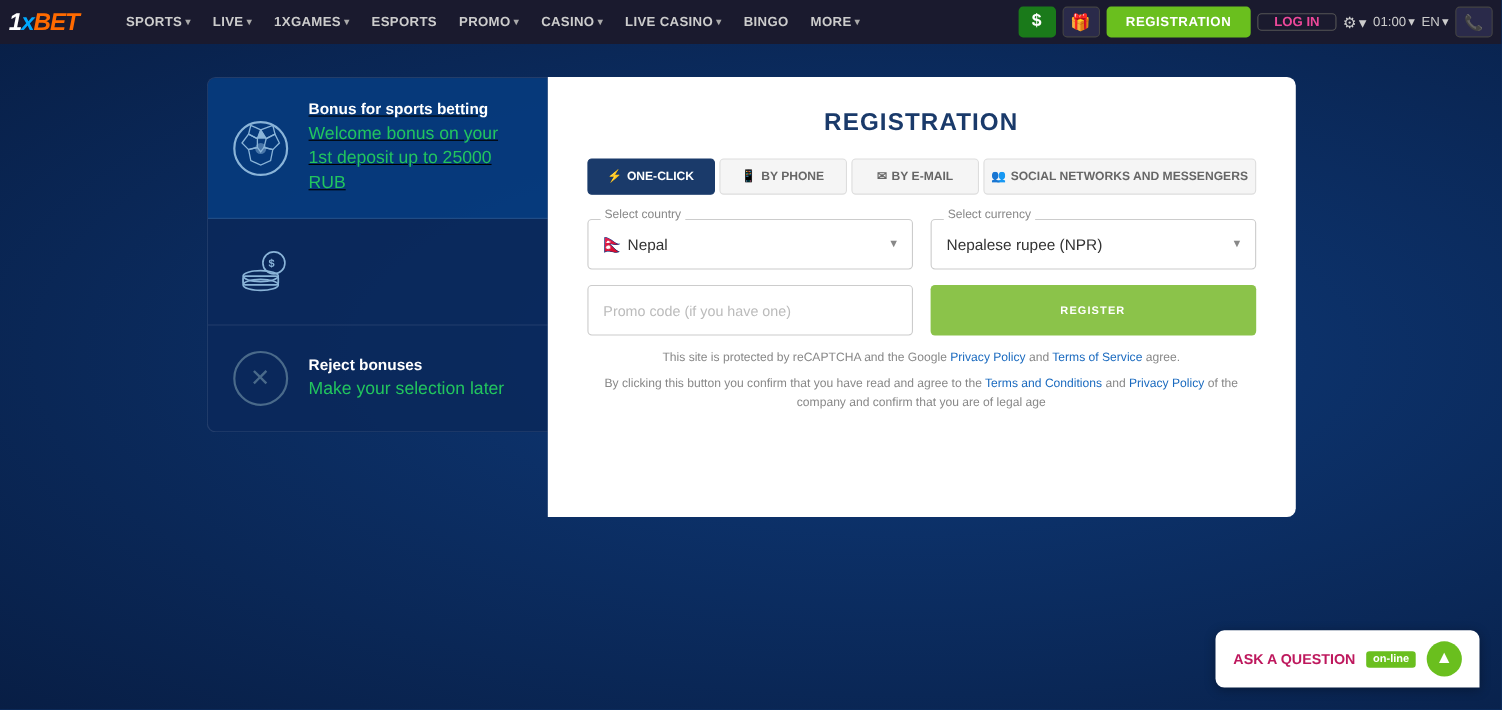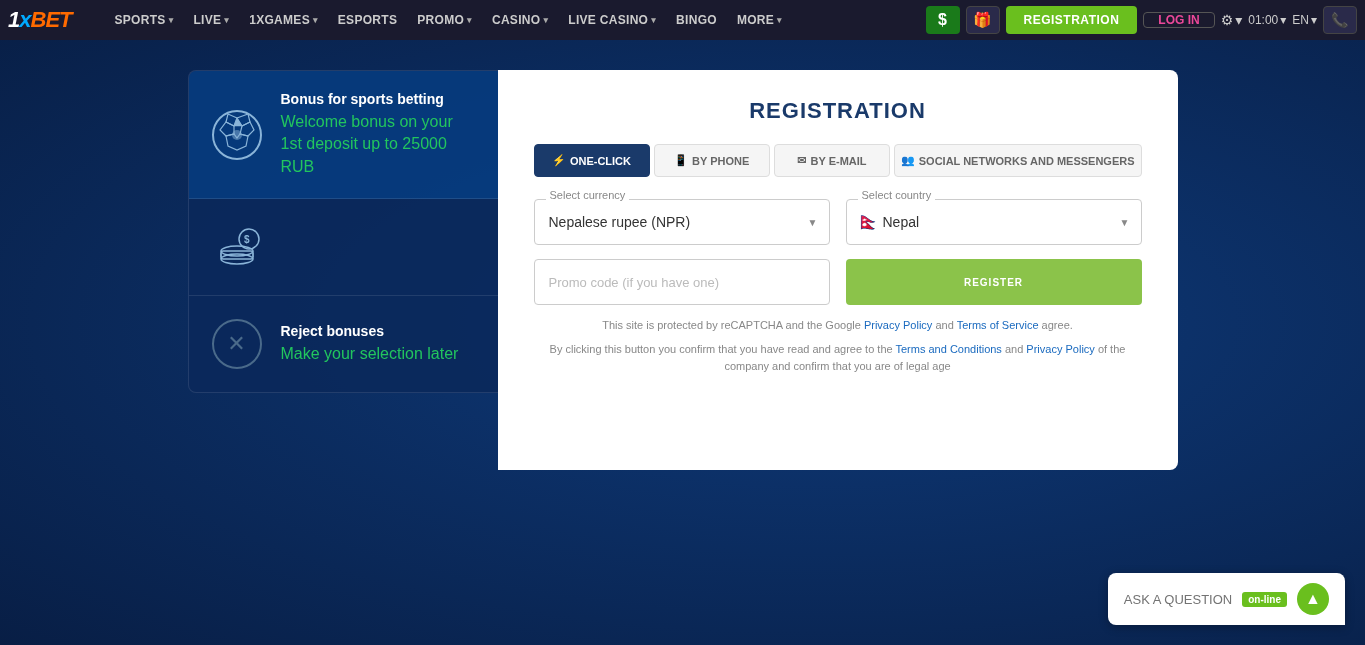--- a/index.html
+++ b/index.html
@@ -199,20 +199,21 @@
       border-bottom: 1px solid rgba(255,255,255,0.1);
       cursor: pointer;
     }
 
     .bonus-item:last-child {
       border-bottom: none;
     }
 
     .bonus-item.active {
       background: rgba(0, 100, 200, 0.3);
+      text-decoration: underline;
     }
 
     .bonus-icon {
       width: 56px;
       height: 56px;
       flex-shrink: 0;
       display: flex;
       align-items: center;
       justify-content: center;
     }
@@ -437,22 +438,22 @@
       padding: 10px 16px;
       display: flex;
       align-items: center;
       gap: 10px;
       box-shadow: 0 2px 10px rgba(0,0,0,0.3);
       z-index: 100;
     }
 
     .ask-text {
       font-size: 13px;
-      font-weight: 400;
-      color: #737373;
+      font-weight: 700;
+      color: #be185d;
       text-align: right;
     }
 
     .online-badge {
       background: #6abf1e;
       color: #fff;
       font-size: 10px;
       padding: 2px 6px;
       border-radius: 3px;
       font-weight: 700;
@@ -615,40 +616,40 @@
         <span>✉</span>
         <span>BY E-MAIL</span>
       </div>
       <div class="reg-tab">
         <span>👥</span>
         <span>SOCIAL NETWORKS AND MESSENGERS</span>
       </div>
     </div>
 
     <div class="form-row">
+      <div class="form-group select-with-flag">
+        <label>Select country</label>
+        <div class="select-wrapper">
+          <span class="country-flag">🇳🇵</span>
+          <select>
+            <option value="nepal">Nepal</option>
+          </select>
+        </div>
+      </div>
       <div class="form-group">
         <label>Select currency</label>
         <div class="select-wrapper">
           <select>
             <option value="npr">Nepalese rupee (NPR)</option>
             <option value="usd">US Dollar (USD)</option>
             <option value="eur">Euro (EUR)</option>
             <option value="rub">Russian Ruble (RUB)</option>
           </select>
         </div>
       </div>
-      <div class="form-group select-with-flag">
-        <label>Select country</label>
-        <div class="select-wrapper">
-          <span class="country-flag">🇳🇵</span>
-          <select>
-            <option value="nepal">Nepal</option>
-          </select>
-        </div>
-      </div>
     </div>
 
     <div class="promo-register-row">
       <div class="promo-input-group">
         <input type="text" placeholder="Promo code (if you have one)" style="">
       </div>
       <div class="register-btn-group">
         <button class="btn-register">REGISTER</button>
       </div>
     </div>

